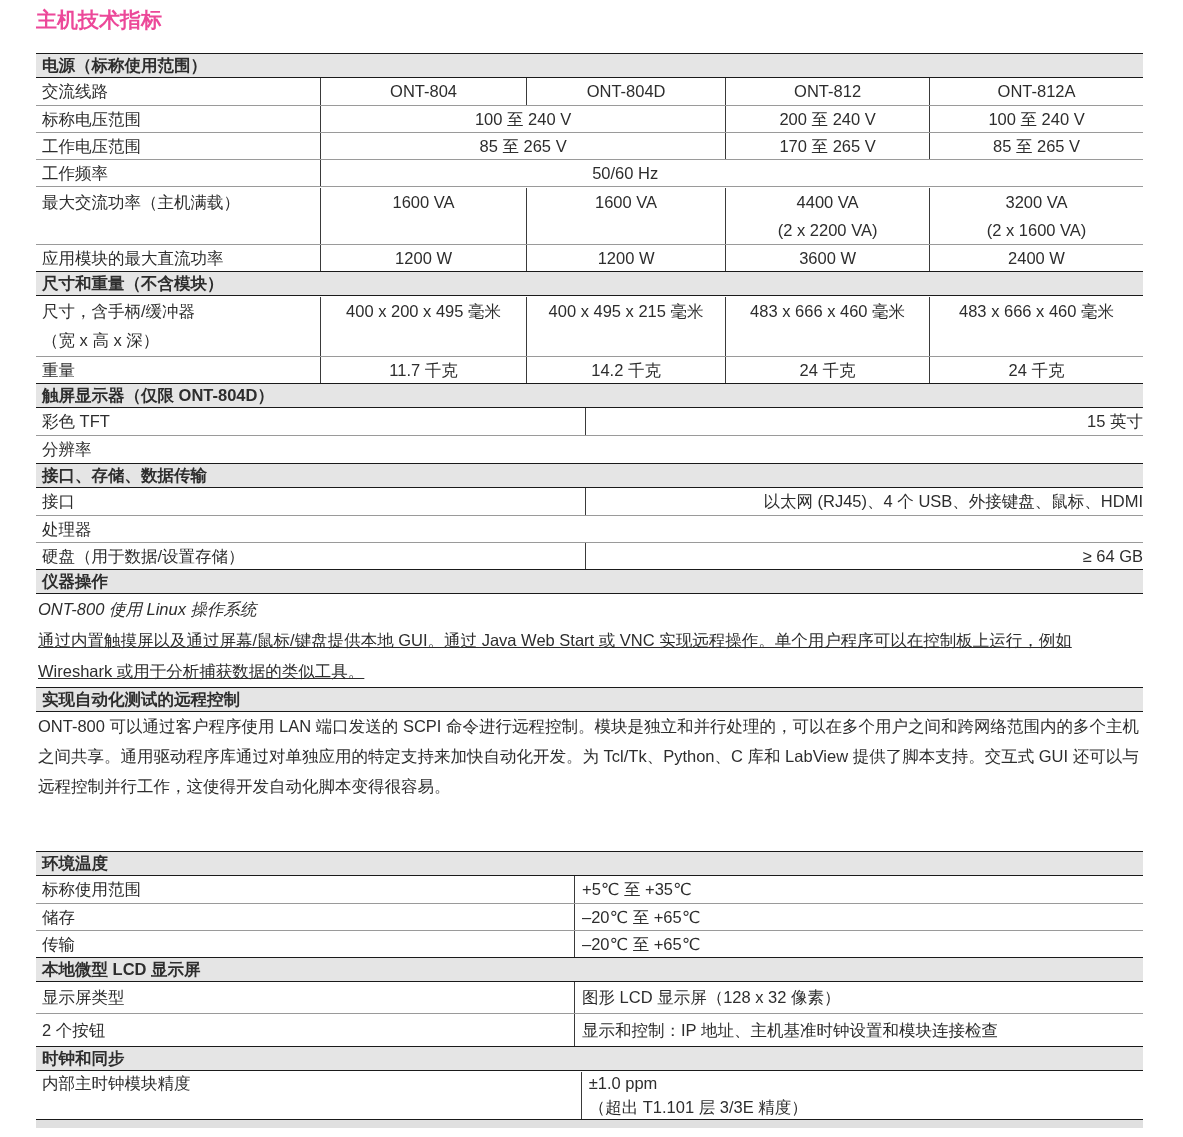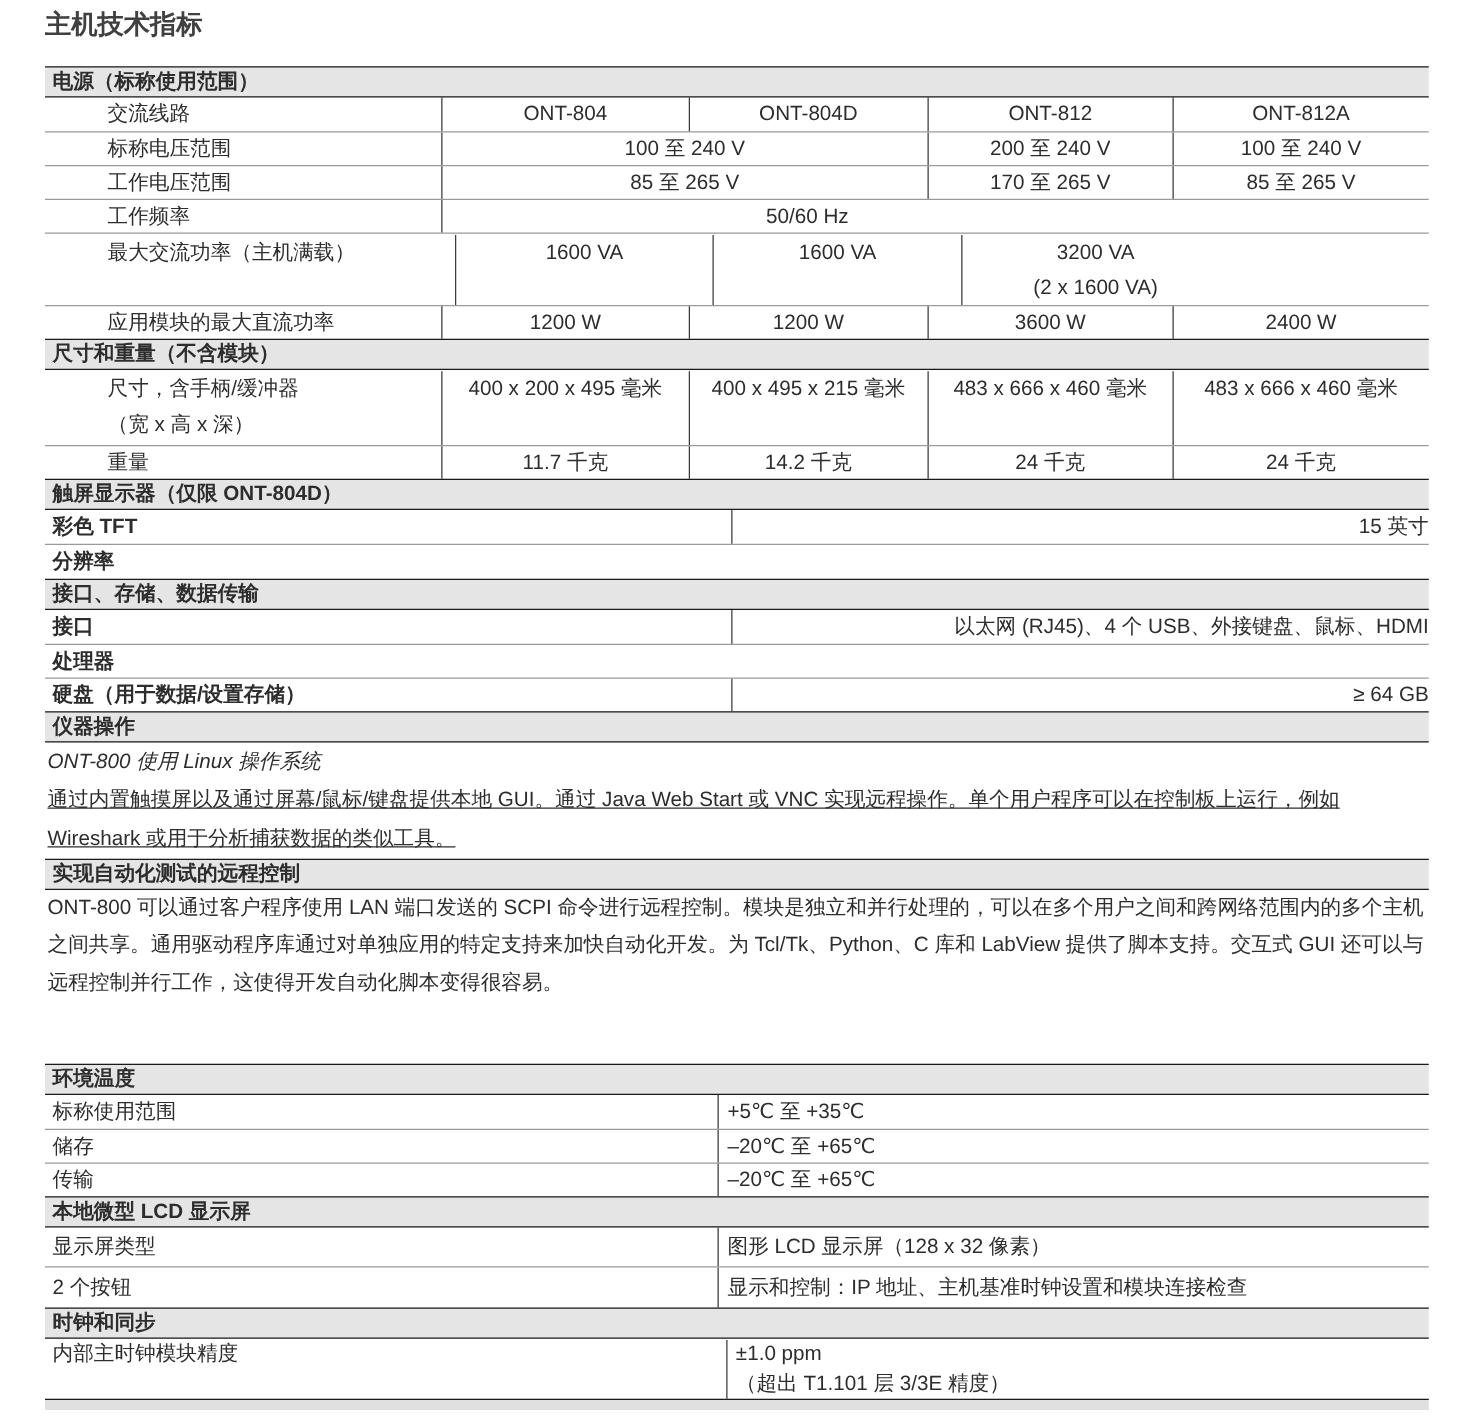--- a/index.html
+++ b/index.html
@@ -4,43 +4,43 @@
 <style>
   * { margin:0; padding:0; box-sizing:border-box; }
   html,body { background:#ffffff; }
   .page {
     position:relative; width:1183px; height:1137px; background:#fff;
     font-family:"Liberation Sans","DejaVu Sans",sans-serif;
     color:#2d2d2d; font-size:16.5px; overflow:hidden;
   }
   .title {
     margin:7px 0 20px 36px; height:26px; line-height:26px;
-    font-size:21px; font-weight:bold; color:#404040;
+    font-size:21px; font-weight:bold; color:#ec4899;
   }
   .tbl { width:1107px; margin-left:36px; }
   .row { display:flex; width:100%; }
   
   .sec {
     background:#e5e5e5; border-top:1px solid #1a1a1a; border-bottom:1px solid #1a1a1a;
     font-weight:bold; height:25px; line-height:23px; padding-left:6px; font-size:16.5px;
   }
   
   .sep  { border-top:1px solid #9a9a9a; }
   
-  .cl  { width:25.66%; padding-left:6px; text-align:left;margin-left:44px; }
+  .cl  { width:25.66%; padding-left:6px; text-align:left; }
   .c1  { width:18.61%; }
   .c2  { width:17.98%; }
   .c3  { width:18.43%; }
   .c4  { width:19.32%; }
   .c12 { width:36.59%; }
   .cfull { width:74.34%; }
   .cfull .inner { display:block; width:74%; text-align:center; }
   .vcell { text-align:center; border-left:1px solid #3a3a3a; }
   
-  .hl  { width:49.6%; padding-left:6px;font-weight:bold; }
+  .hl  { width:49.6%; padding-left:6px; }
   .hv  { width:50.4%; border-left:1px solid #3a3a3a; padding-left:7px;text-align:right; }
   .hl2 { width:48.6%; padding-left:6px; }
   .hv2 { width:51.4%; border-left:1px solid #3a3a3a; padding-left:7px; }
   
   .h27 { height:27px; line-height:26px; }
   .h28 { height:28px; line-height:27px; }
   .h31 { height:31px; line-height:30px; }
   .h33 { height:33px; line-height:32px; }
   .h58 { height:58px; line-height:28px; padding-top:1px; align-items:flex-start; }
   .h60 { height:60px; line-height:29px; padding-top:1px; align-items:center; }
@@ -87,20 +87,24 @@
     <div class="row h27 sep">
       <div class="cl">工作频率</div>
       <div class="cfull vcell">
         <span class="inner">50/60 Hz</span>
       </div>
     </div>
     <div class="row h58 sep">
       <div class="cl">最大交流功率（主机满载）</div>
       <div class="c1 vcell">1600 VA</div>
       <div class="c2 vcell">1600 VA</div>
+      <div class="c3 vcell">
+        <span>4400 VA</span><br>
+        <span>(2 x 2200 VA)</span>
+      </div>
       <div class="c4 vcell">
         <span>3200 VA</span><br>
         <span>(2 x 1600 VA)</span>
       </div>
     </div>
     <div class="row h27 sep">
       <div class="cl">应用模块的最大直流功率</div>
       <div class="c1 vcell">1200 W</div>
       <div class="c2 vcell">1200 W</div>
       <div class="c3 vcell">3600 W</div>

